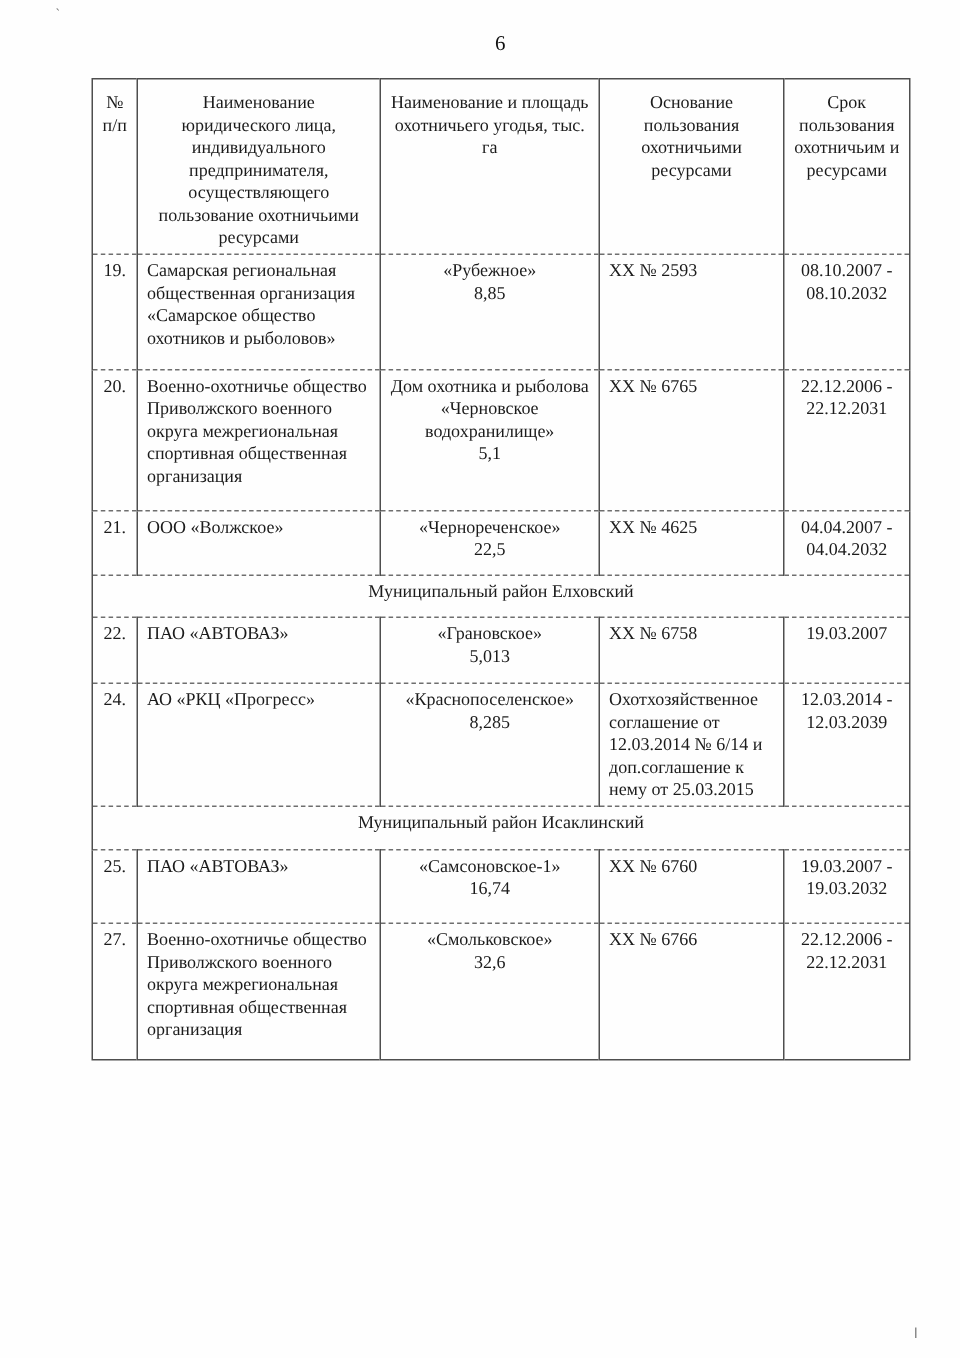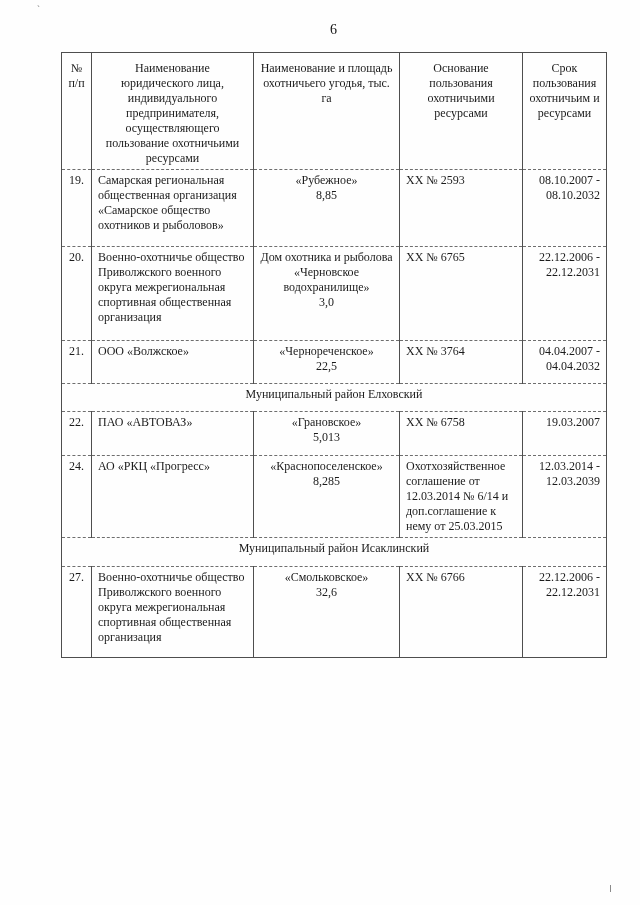--- a/index.html
+++ b/index.html
@@ -42,21 +42,21 @@
     vertical-align: top;
     padding: 3px 6px;
     font-weight: normal;
     overflow: hidden;
   }
   .doc-table { border: 1px solid #4e4e4e; }
   .c-num    { text-align: center; padding-left: 2px; padding-right: 2px; }
   .c-entity { text-align: left; padding-left: 7px; padding-right: 7px; }
   .c-ground { text-align: center; }
   .c-basis  { text-align: left; }
-  .c-term   { text-align: right; }
+  .c-term   { text-align: center; }
   th.c-num, th.c-entity, th.c-ground, th.c-basis, th.c-term {
     text-align: center;
     vertical-align: top;
     padding-top: 8px;
   }
   .c-section {
     text-align: center;
     vertical-align: middle;
     padding: 2px 4px;
   }
@@ -108,34 +108,34 @@
       </td>
       <td class="c-basis">ХХ № 2593</td>
       <td class="c-term">08.10.2007 - 08.10.2032</td>
     </tr>
 
     <tr style="height:94px">
       <td class="c-num">20.</td>
       <td class="c-entity">Военно-охотничье общество Приволжского военного округа межрегиональная спортивная общественная организация</td>
       <td class="c-ground">
         <div>Дом охотника и рыболова «Черновское водохранилище»</div>
-        <div>3,0</div>
+        <div>5,1</div>
       </td>
       <td class="c-basis">ХХ № 6765</td>
       <td class="c-term">22.12.2006 - 22.12.2031</td>
     </tr>
 
     <tr style="height:43px">
       <td class="c-num">21.</td>
       <td class="c-entity">ООО «Волжское»</td>
       <td class="c-ground">
         <div>«Чернореченское»</div>
         <div>22,5</div>
       </td>
-      <td class="c-basis">ХХ № 3764</td>
+      <td class="c-basis">ХХ № 4625</td>
       <td class="c-term">04.04.2007 - 04.04.2032</td>
     </tr>
 
     <tr style="height:28px">
       <td colspan="5" class="c-section">Муниципальный район Елховский</td>
     </tr>
 
     <tr style="height:44px">
       <td class="c-num">22.</td>
       <td class="c-entity">ПАО «АВТОВАЗ»</td>
@@ -156,20 +156,30 @@
         <div>8,285</div>
       </td>
       <td class="c-basis">Охотхозяйственное соглашение от 12.03.2014 № 6/14 и доп.соглашение к нему от 25.03.2015</td>
       <td class="c-term">12.03.2014 - 12.03.2039</td>
     </tr>
 
     <tr style="height:29px">
       <td colspan="5" class="c-section">Муниципальный район Исаклинский</td>
     </tr>
 
+    <tr style="height:49px">
+      <td class="c-num">25.</td>
+      <td class="c-entity">ПАО «АВТОВАЗ»</td>
+      <td class="c-ground">
+        <div>«Самсоновское-1»</div>
+        <div>16,74</div>
+      </td>
+      <td class="c-basis">ХХ № 6760</td>
+      <td class="c-term">19.03.2007 - 19.03.2032</td>
+    </tr>
 
 
     <tr style="height:91px">
       <td class="c-num">27.</td>
       <td class="c-entity">Военно-охотничье общество Приволжского военного округа межрегиональная спортивная общественная организация</td>
       <td class="c-ground">
         <div>«Смольковское»</div>
         <div>32,6</div>
       </td>
       <td class="c-basis">ХХ № 6766</td>

